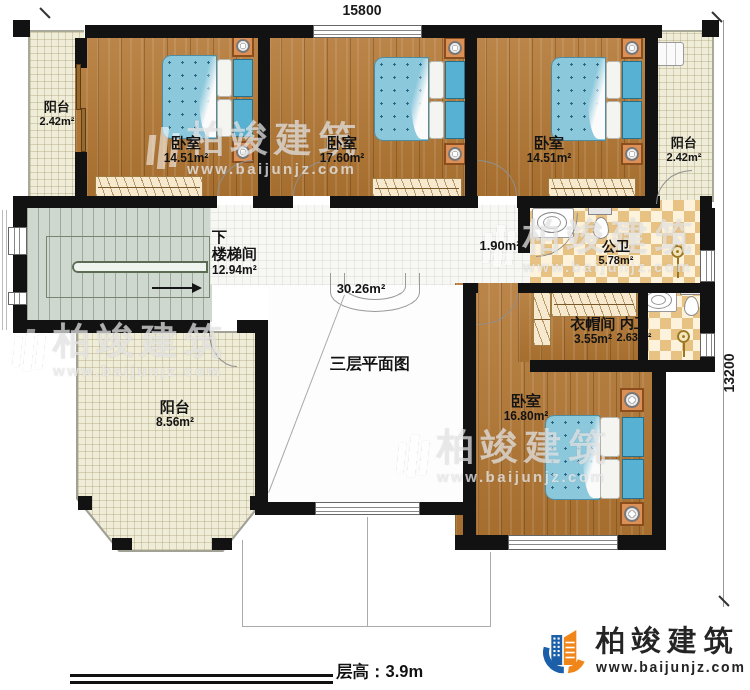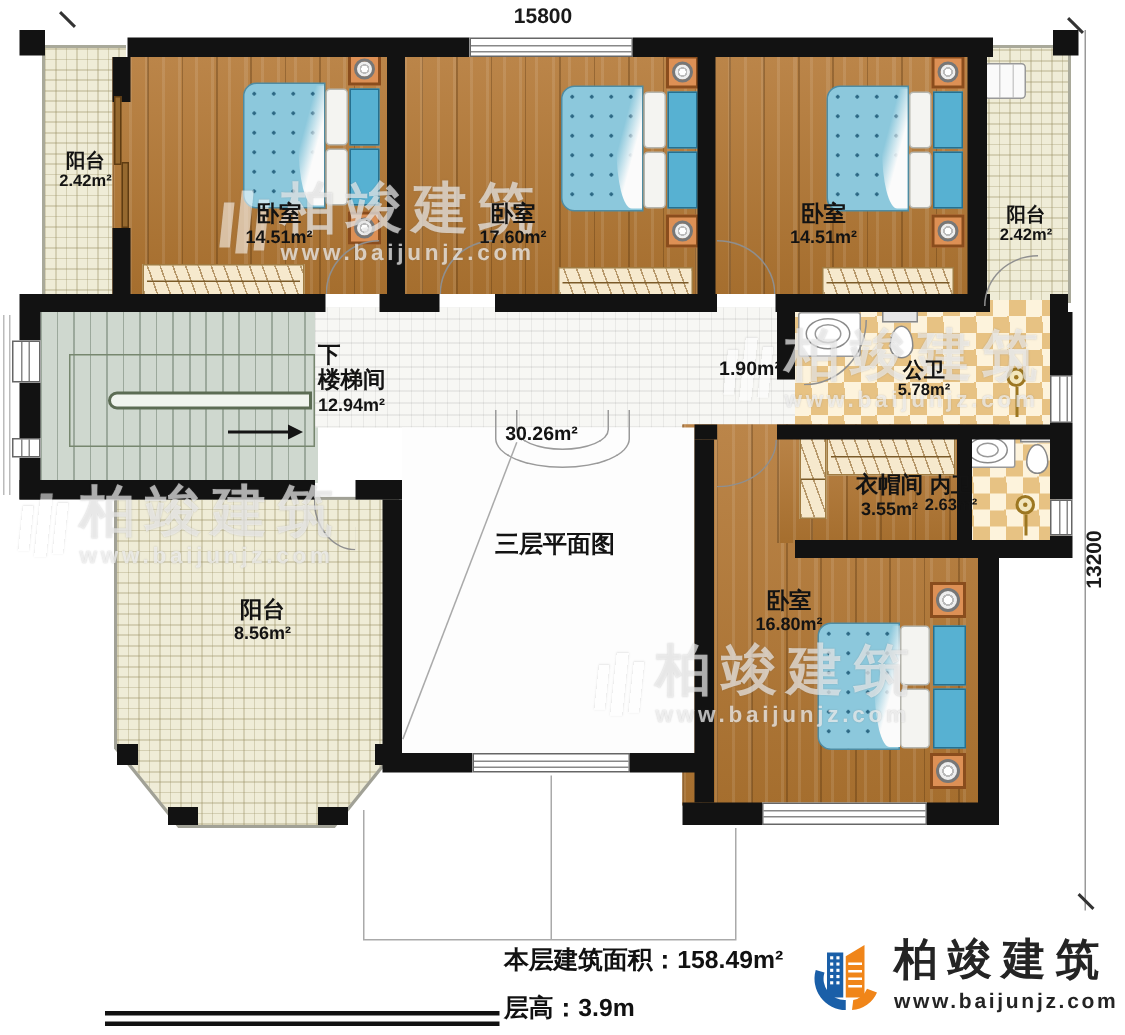--- a/index.html
+++ b/index.html
@@ -327,23 +327,20 @@
         <i style="left:23px;top:6px;width:7px;height:34px;"></i>
       </div>
     <div>
         <div class="wm-t1">柏竣建筑</div>
         <div class="wm-t2">www.baijunjz.com</div>
       </div>
   </div>
 
   <div class="tb-ul" style="left:70px;top:674px;width:263px;height:3px;"></div>
   <div class="tb-ul" style="left:70px;top:681px;width:263px;height:3px;"></div>
-  <div class="tb-info" style="left:336px;top:629px;">
-    <span>本层建筑面积：</span><span>158.49m²</span>
-  </div>
   <div class="tb-info" style="left:336px;top:661px;">
     <span>层高：</span><span>3.9m</span>
   </div>
   <div class="logo">
     <svg width="50" height="56" viewBox="0 0 60 60">
       <path d="M7 26 A25 25 0 0 0 31 58 L31 50 A17 17 0 0 1 14 28 Z" fill="#1a5fa8"></path>
       <path d="M36 58 A23 23 0 0 0 56 44 L48 41 A15 15 0 0 1 37 50 Z" fill="#f08519"></path>
       <rect x="16" y="12" width="13" height="36" fill="#1a5fa8"></rect>
       <g fill="#fff">
         <rect x="18.5" y="15" width="2.5" height="2.5"></rect>

